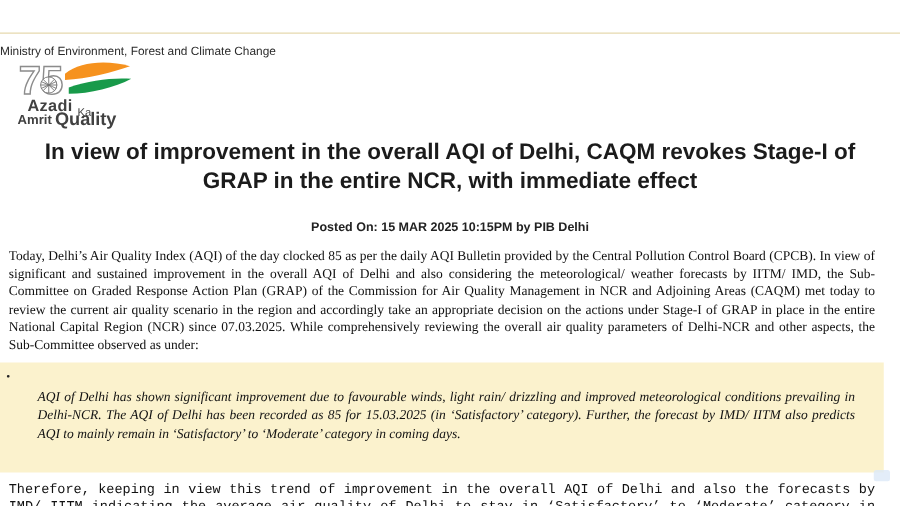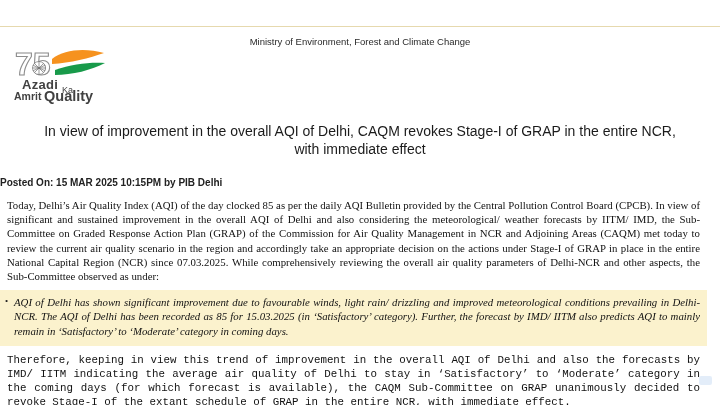--- a/index.html
+++ b/index.html
@@ -13,43 +13,42 @@
   }
   .page { position: absolute; inset: 0; }
 
   .top-divider {
     position: absolute; top: 26px; left: 0; right: 0;
     height: 1px; background: #e6d9ae;
   }
 
   .ministry {
     position: absolute; top: 36px; left: 0; right: 0;
-    text-align: center;
     font-size: 9.5px; color: #2a2a2a;
   }
 
   
   .logo { position: absolute; left: 14px; top: 46px; width: 110px; height: 62px; }
   .logo svg { position: absolute; left: 0; top: 0; }
   .logo .w { position: absolute; color: #414141; white-space: nowrap; }
   .logo .azadi    { top: 31px; left: 8px;  font-size: 13px;   font-weight: 700; letter-spacing: .3px; }
   .logo .ka       { top: 39px; left: 48px; font-size: 9px;    font-weight: 400; }
   .logo .amrit    { top: 44px; left: 0px;  font-size: 10.5px; font-weight: 700; }
   .logo .mahotsav { top: 42px; left: 30px; font-size: 14.5px; font-weight: 600; }
 
   .headline {
     position: absolute; top: 110px; left: 28px; right: 28px;
-    margin: 12px; text-align: center;
-    font-size: 14px; font-weight: 400; line-height: 1.3;
+    margin: 0; text-align: center;
+    font-size: 18px; font-weight: 700; line-height: 1.3;
     color: #1b1b1b;
   }
 
   .posted {
     position: absolute; top: 177px; left: 0; right: 0;
-    text-align: left;
+    text-align: center;
     font-size: 10px; font-weight: 600; color: #222;
   }
 
   .content {
     position: absolute; top: 198px; left: 0; right: 13px;
     font-family: "Liberation Serif", serif;
     font-size: 10.8px; line-height: 14.2px;
     color: #111;
   }
   .content p { margin: 0; padding: 0 7px; text-align: justify; }
@@ -60,21 +59,21 @@
     background: #fbf2cd;
     padding: 5px 7px 8px 7px;
     position: relative;
   }
   .highlight .bullet {
     position: absolute; left: 5px; top: 4px;
     font-family: "Liberation Serif", serif;
     font-size: 9px; color: #222;
   }
   .highlight .bullet-text {
-    margin: 0; padding: 0 0 0 7px;
+    margin: 16px; padding: 0 0 0 7px;
     font-style: italic; text-align: justify;
   }
 
   .widget-fragment {
     position: absolute; left: 699px; top: 376px;
     width: 13px; height: 9px;
     background: #dce8f8; border-radius: 2px;
     opacity: .8;
   }
 </style>

